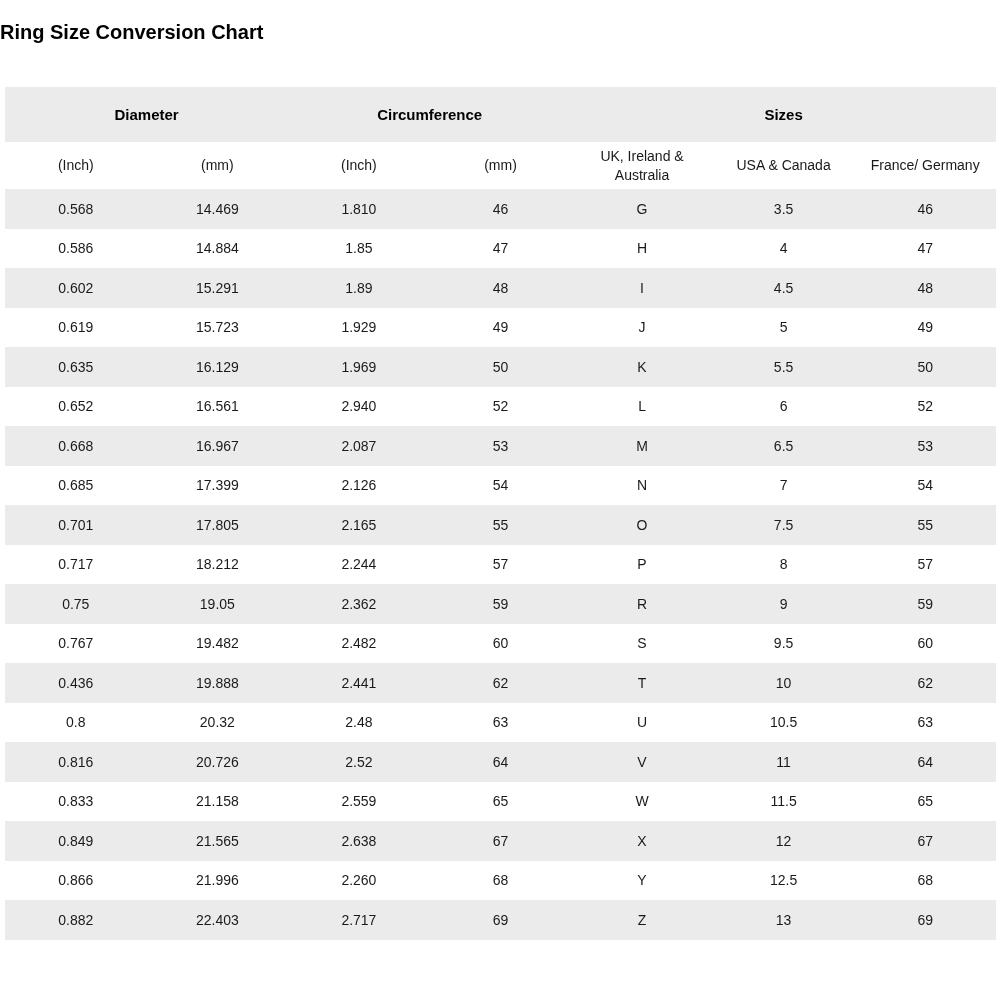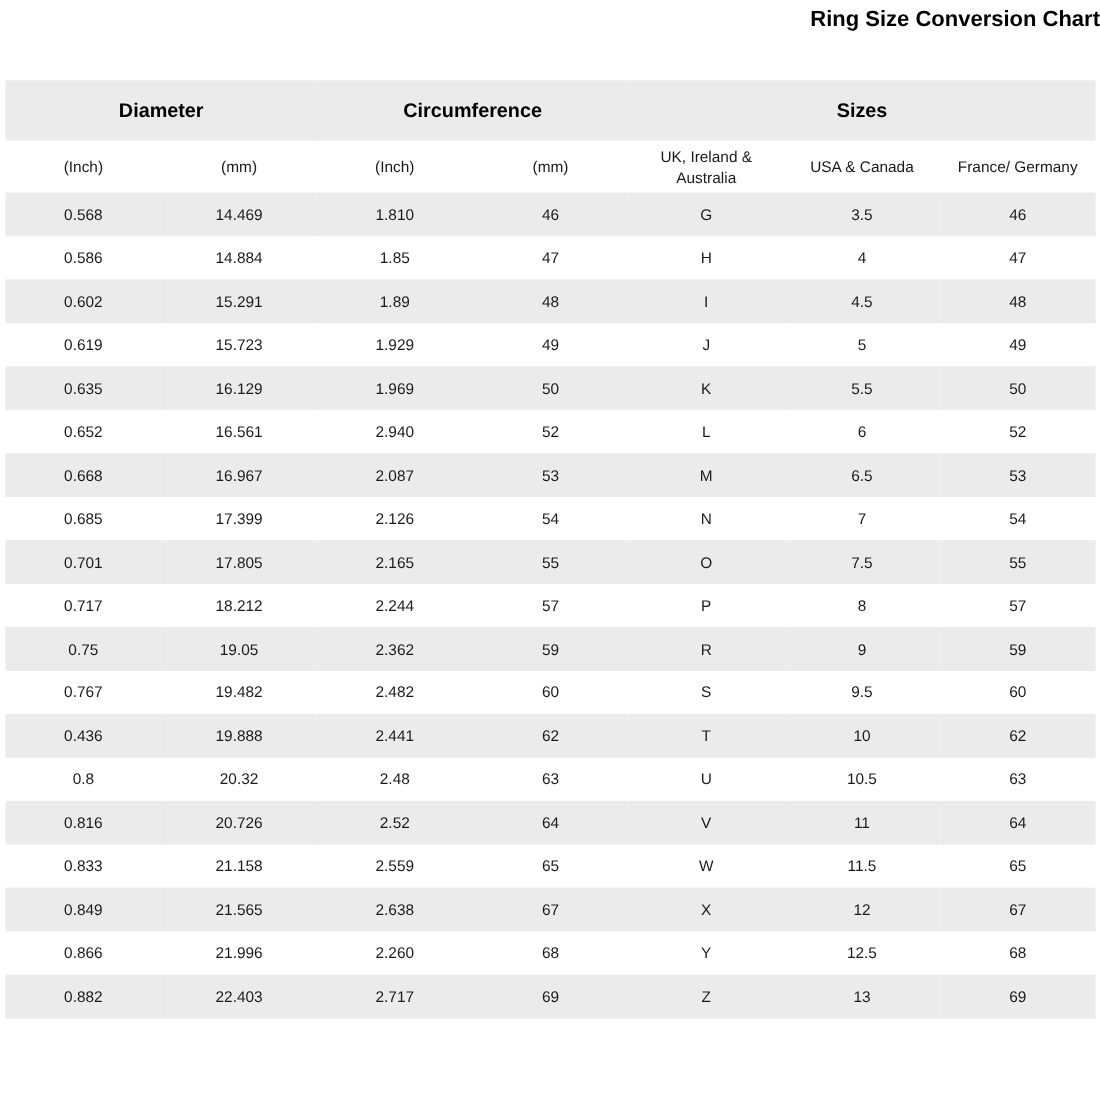--- a/index.html
+++ b/index.html
@@ -17,37 +17,37 @@
   }
   .page {
     width: 1000px;
     height: 1000px;
     margin: 0 auto;
     background: var(--bg);
     overflow: hidden;
   }
   .title {
     margin: 0;
-    padding-top: 7px;
-    text-align: right;
+    padding-top: 21px;
+    text-align: left;
     font-size: 20px;
     line-height: 23px;
     font-weight: 700;
     color: var(--heading);
   }
   table.ring-table {
     border-collapse: collapse;
     table-layout: fixed;
     width: calc(100% - 9px);
     margin: 43px 4px 0 5px;
   }
   tr.group-row th {
     background: var(--stripe);
     height: 55px;
-    font-size: 18px;
+    font-size: 15px;
     font-weight: 700;
     text-align: center;
     vertical-align: middle;
     color: var(--heading);
     padding: 0;
   }
   tr.sub-row th {
     background: var(--bg);
     height: 47px;
     font-size: 14px;

